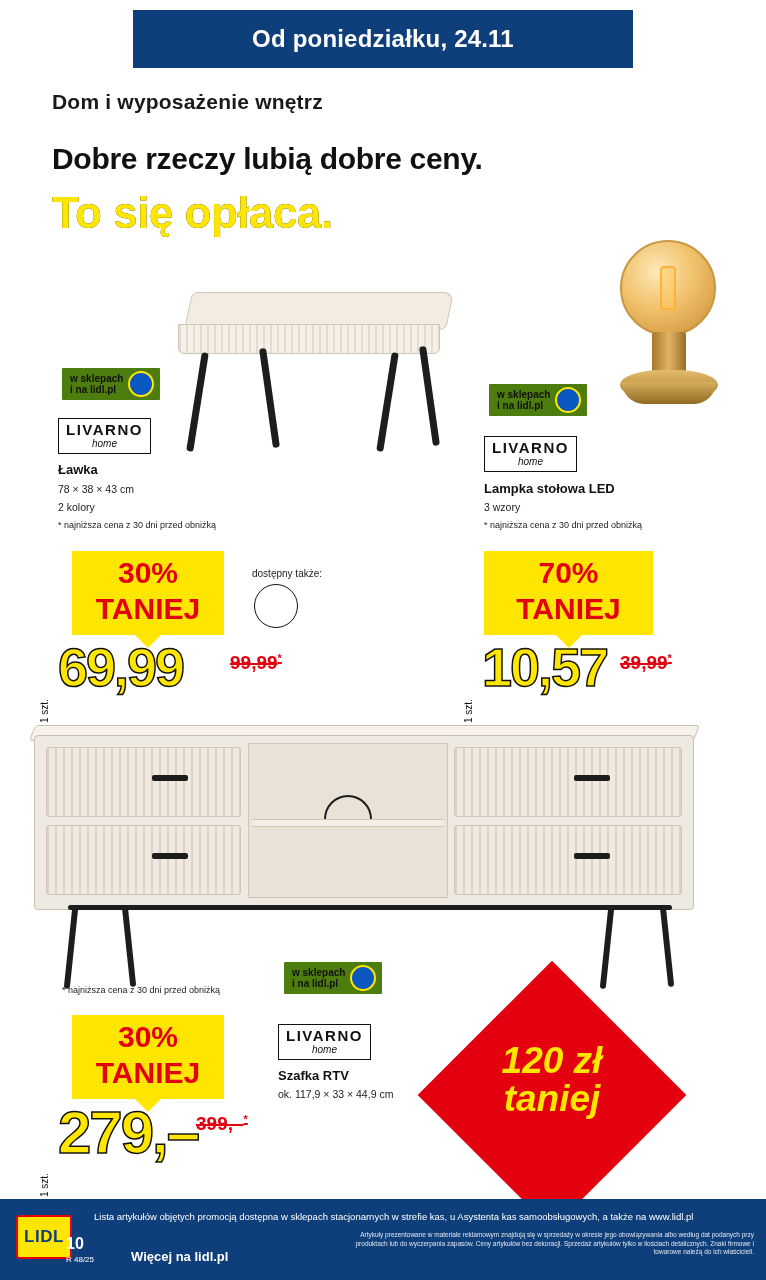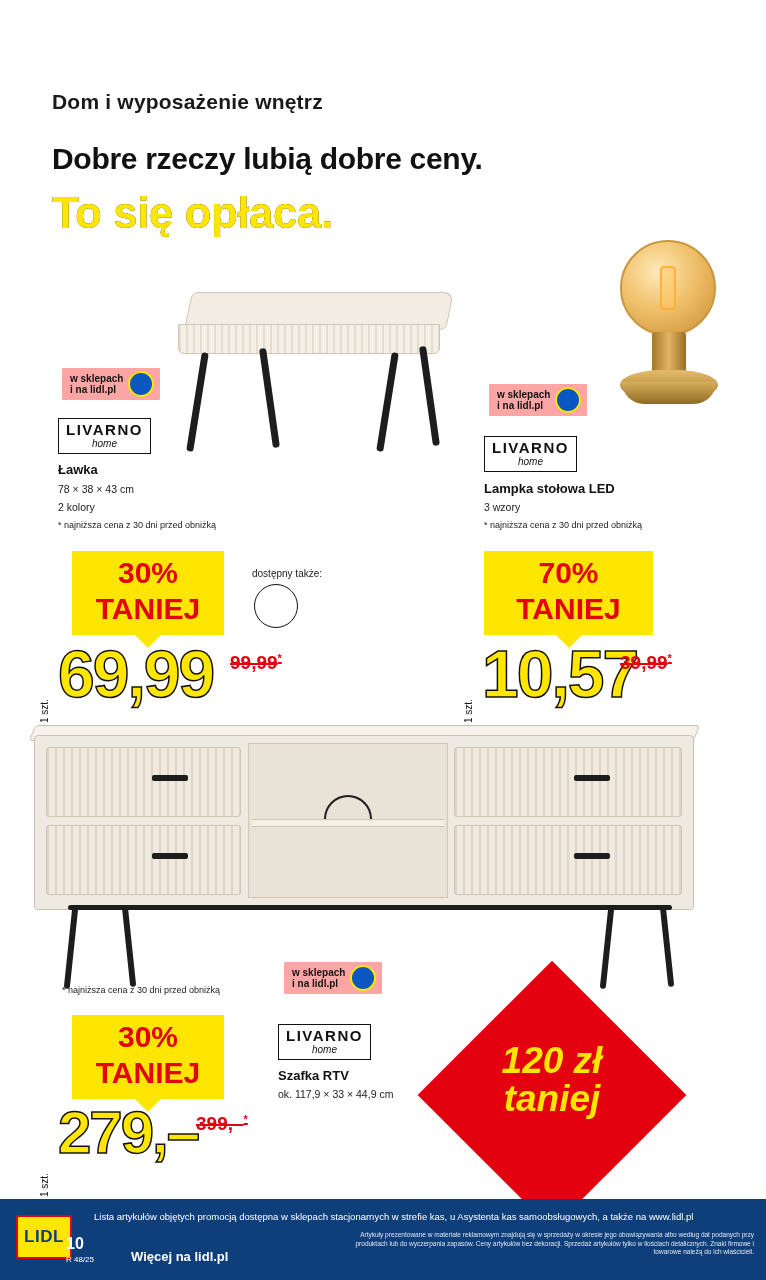--- a/index.html
+++ b/index.html
@@ -31,21 +31,21 @@
   }
   .headline2 {
     position: absolute; left: 52px; top: 188px;
     font-size: 44px; font-weight: bold; color: #ffe600; letter-spacing: -.5px;
     text-shadow: 0 0 0 #000;
     text-align: right;
   }
 
   
   .shop-badge {
-    position: absolute; background: #fca5a5; height: 32px;
+    position: absolute; background: #4d7c0f; height: 32px;
     display: flex; align-items: center; padding: 0 6px 0 8px;
     border-radius: 1px;
   }
   .shop-badge .lines { display: flex; flex-direction: column; line-height: 11px; }
   .shop-badge .lines span { font-size: 10px; font-weight: bold; color: #111; white-space: nowrap; }
   .shop-badge .dot {
     width: 26px; height: 26px; border-radius: 50%; background: #0a57c2;
     border: 2px solid #ffe600; margin-left: 5px; flex: 0 0 auto;
   }
 
@@ -76,21 +76,21 @@
     border-left: 14px solid transparent; border-right: 14px solid transparent;
     border-top: 14px solid #ffe600;
   }
 
   
   .price {
     position: absolute; color: #ffe600; font-weight: bold;
     -webkit-text-stroke: 1.5px #111;
     letter-spacing: -2px;
   }
-  .price.big { font-size: 66px; }
+  .price.big { font-size: 54px; }
   .old {
     position: absolute; color: #e3000f; font-weight: bold; font-size: 19px;
     text-decoration: line-through; text-decoration-thickness: 2px;
   }
   .old .star { font-size: 11px; text-decoration: none; vertical-align: super; }
   .unit {
     position: absolute; font-size: 10px; color: #111;
     transform: rotate(-90deg); transform-origin: left bottom; white-space: nowrap;
   }
 
@@ -234,20 +234,23 @@
   .tvunit .rail {
     position: absolute; left: 34px; top: 170px; width: 604px; height: 5px; background:#1d1d1d;
     border-radius: 3px;
   }
 </style>
 </head>
 <body>
 
 <div class="page">
 
+  <div class="header-banner">
+    <div class="txt">Od poniedziałku, 24.11</div>
+  </div>
 
   <div class="cat-title">Dom i wyposażenie wnętrz</div>
   <div class="headline1">Dobre rzeczy lubią dobre ceny.</div>
   <div class="headline2">To się opłaca.</div>
 
   <div class="bench">
     <div class="seat-top"></div>
     <div class="seat-face"></div>
     <div class="leg l1"></div>
     <div class="leg l2"></div>

